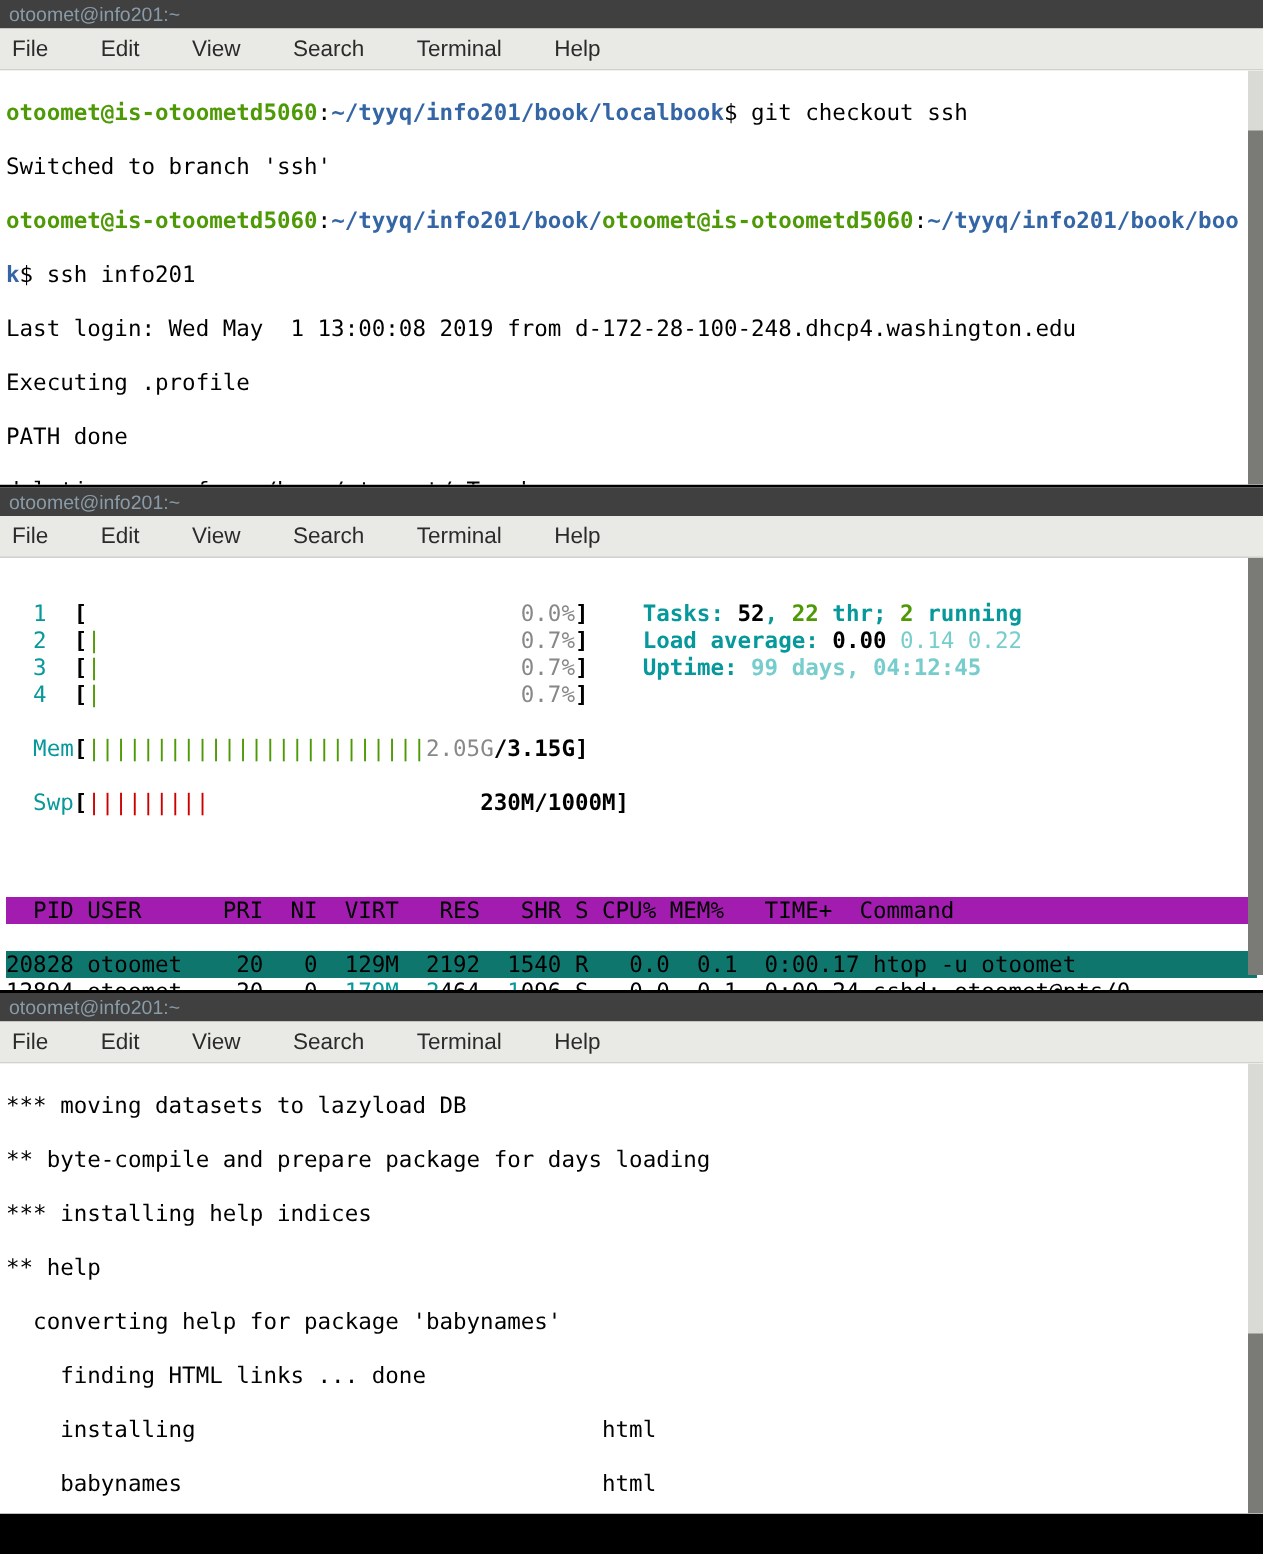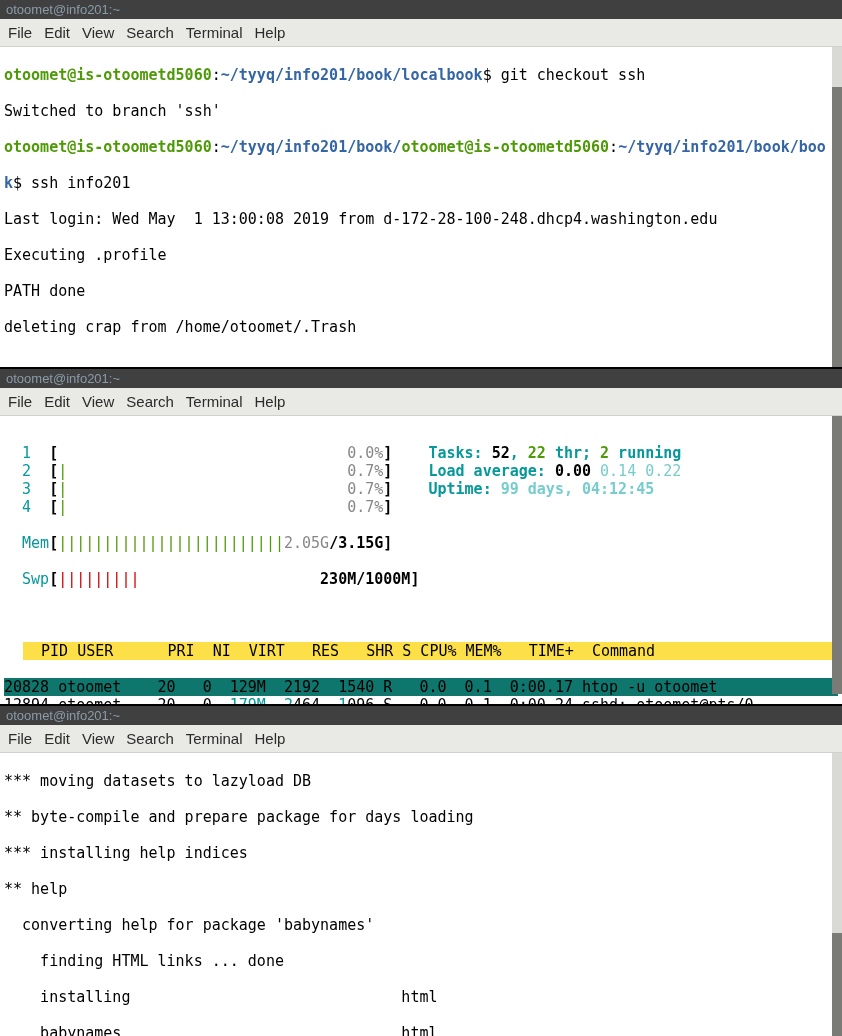--- a/index.html
+++ b/index.html
@@ -1,46 +1,46 @@
 <!DOCTYPE html>
 <html><head>
 <meta charset="utf-8">
 <style>
   * { margin: 0; padding: 0; box-sizing: border-box; }
   body { background: #000; font-family: "DejaVu Sans Mono", "Liberation Mono", monospace; font-size: 15px; width: 842px; }
   .window { background: #fff; margin-bottom: 2px; }
   .titlebar { background: #404040; color: #8a9ba8; font-size: 13px; padding: 2px 6px; font-family: sans-serif; }
-  .menubar { background: #e9e9e6; color: #2b2b2b; padding: 5px 8px; font-family: sans-serif; display: flex; gap: 12px; border-bottom: 1px solid #d0d0cd; }
+  .menubar { background: #e9e9e6; color: #2b2b2b; padding: 5px 8px; font-family: sans-serif; display: flex; gap: 35px; border-bottom: 1px solid #d0d0cd; }
   .menubar span { cursor: pointer; }
   .term { background: #fff; color: #000; padding: 1px 4px 4px 4px; line-height: 18px; white-space: pre; overflow: hidden; position: relative; }
   .scrollbar { position: absolute; right: 0; top: 0; width: 10px; background: #d9d9d6; }
   .thumb { background: #7a7a77; width: 100%; }
   .green-b { color: #4e9a06; font-weight: bold; }
   .blue-b { color: #3465a4; font-weight: bold; }
   .cyan { color: #06989a; }
   .cyan-b { color: #06989a; font-weight: bold; }
   .red { color: #cc0000; }
   .bold { font-weight: bold; }
-  .header-green { background: #fde047; color: #000; margin-left: 19px; }
+  .header-green { background: #a21caf; color: #000; }
   .row-cyan { background: #0f766e; color: #000; }
 </style>
 </head>
 <body>
 
 <div class="window">
   <div class="titlebar">otoomet@info201:~</div>
   <div class="menubar">
     <span>File</span>
     <span>Edit</span>
     <span>View</span>
     <span>Search</span>
     <span>Terminal</span>
     <span>Help</span>
   </div>
-  <div class="term" style="height: 320px;">
+  <div class="term" style="height: 276px;">
 <div><span class="green-b">otoomet@is-otoometd5060</span>:<span class="blue-b">~/tyyq/info201/book/localbook</span>$ <span>git checkout ssh</span></div>
 <div>Switched to branch 'ssh'</div>
 <div><span class="green-b">otoomet@is-otoometd5060</span>:<span class="blue-b">~/tyyq/info201/book/</span><span class="green-b">otoomet@is-otoometd5060</span>:<span class="blue-b">~/tyyq/info201/book/boo</span></div>
 <div><span class="blue-b">k</span>$ <span>ssh info201</span></div>
 <div>Last login: Wed May  1 13:00:08 2019 from d-172-28-100-248.dhcp4.washington.edu</div>
 <div>Executing .profile</div>
 <div>PATH done</div>
 <div>deleting crap from /home/otoomet/.Trash</div>
 
 

